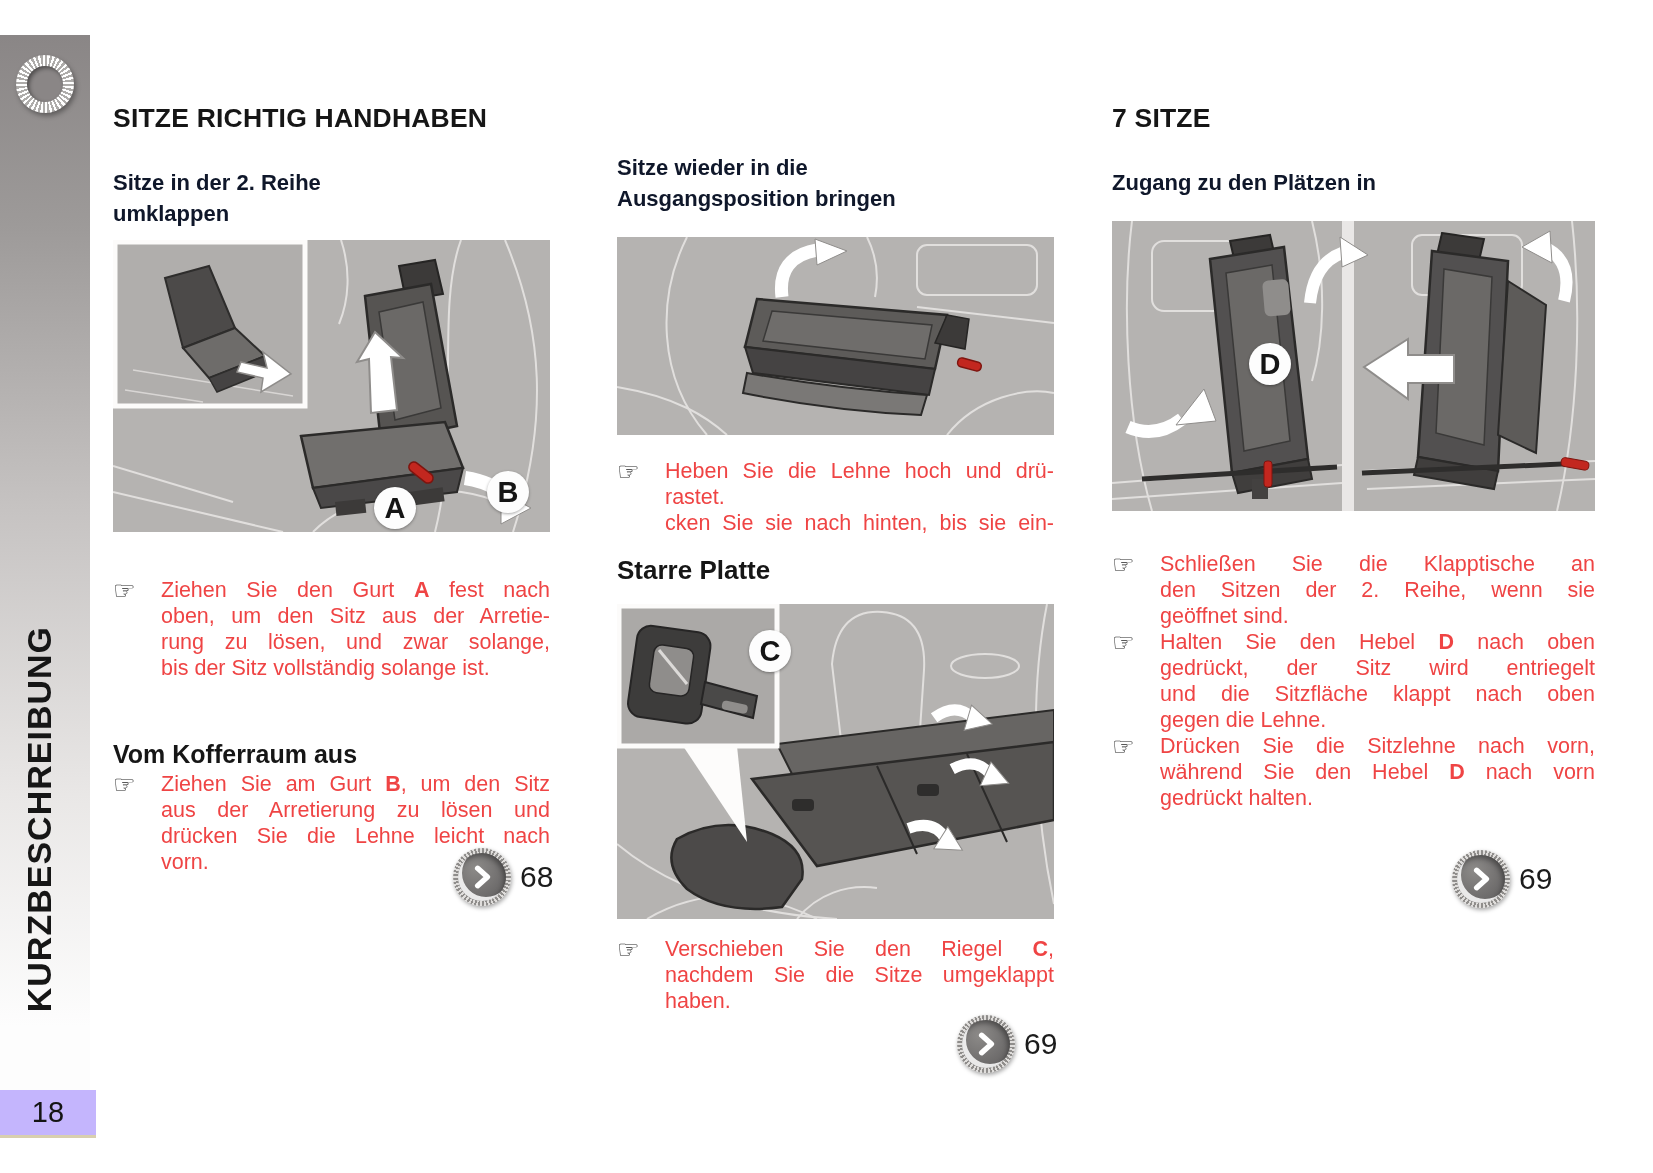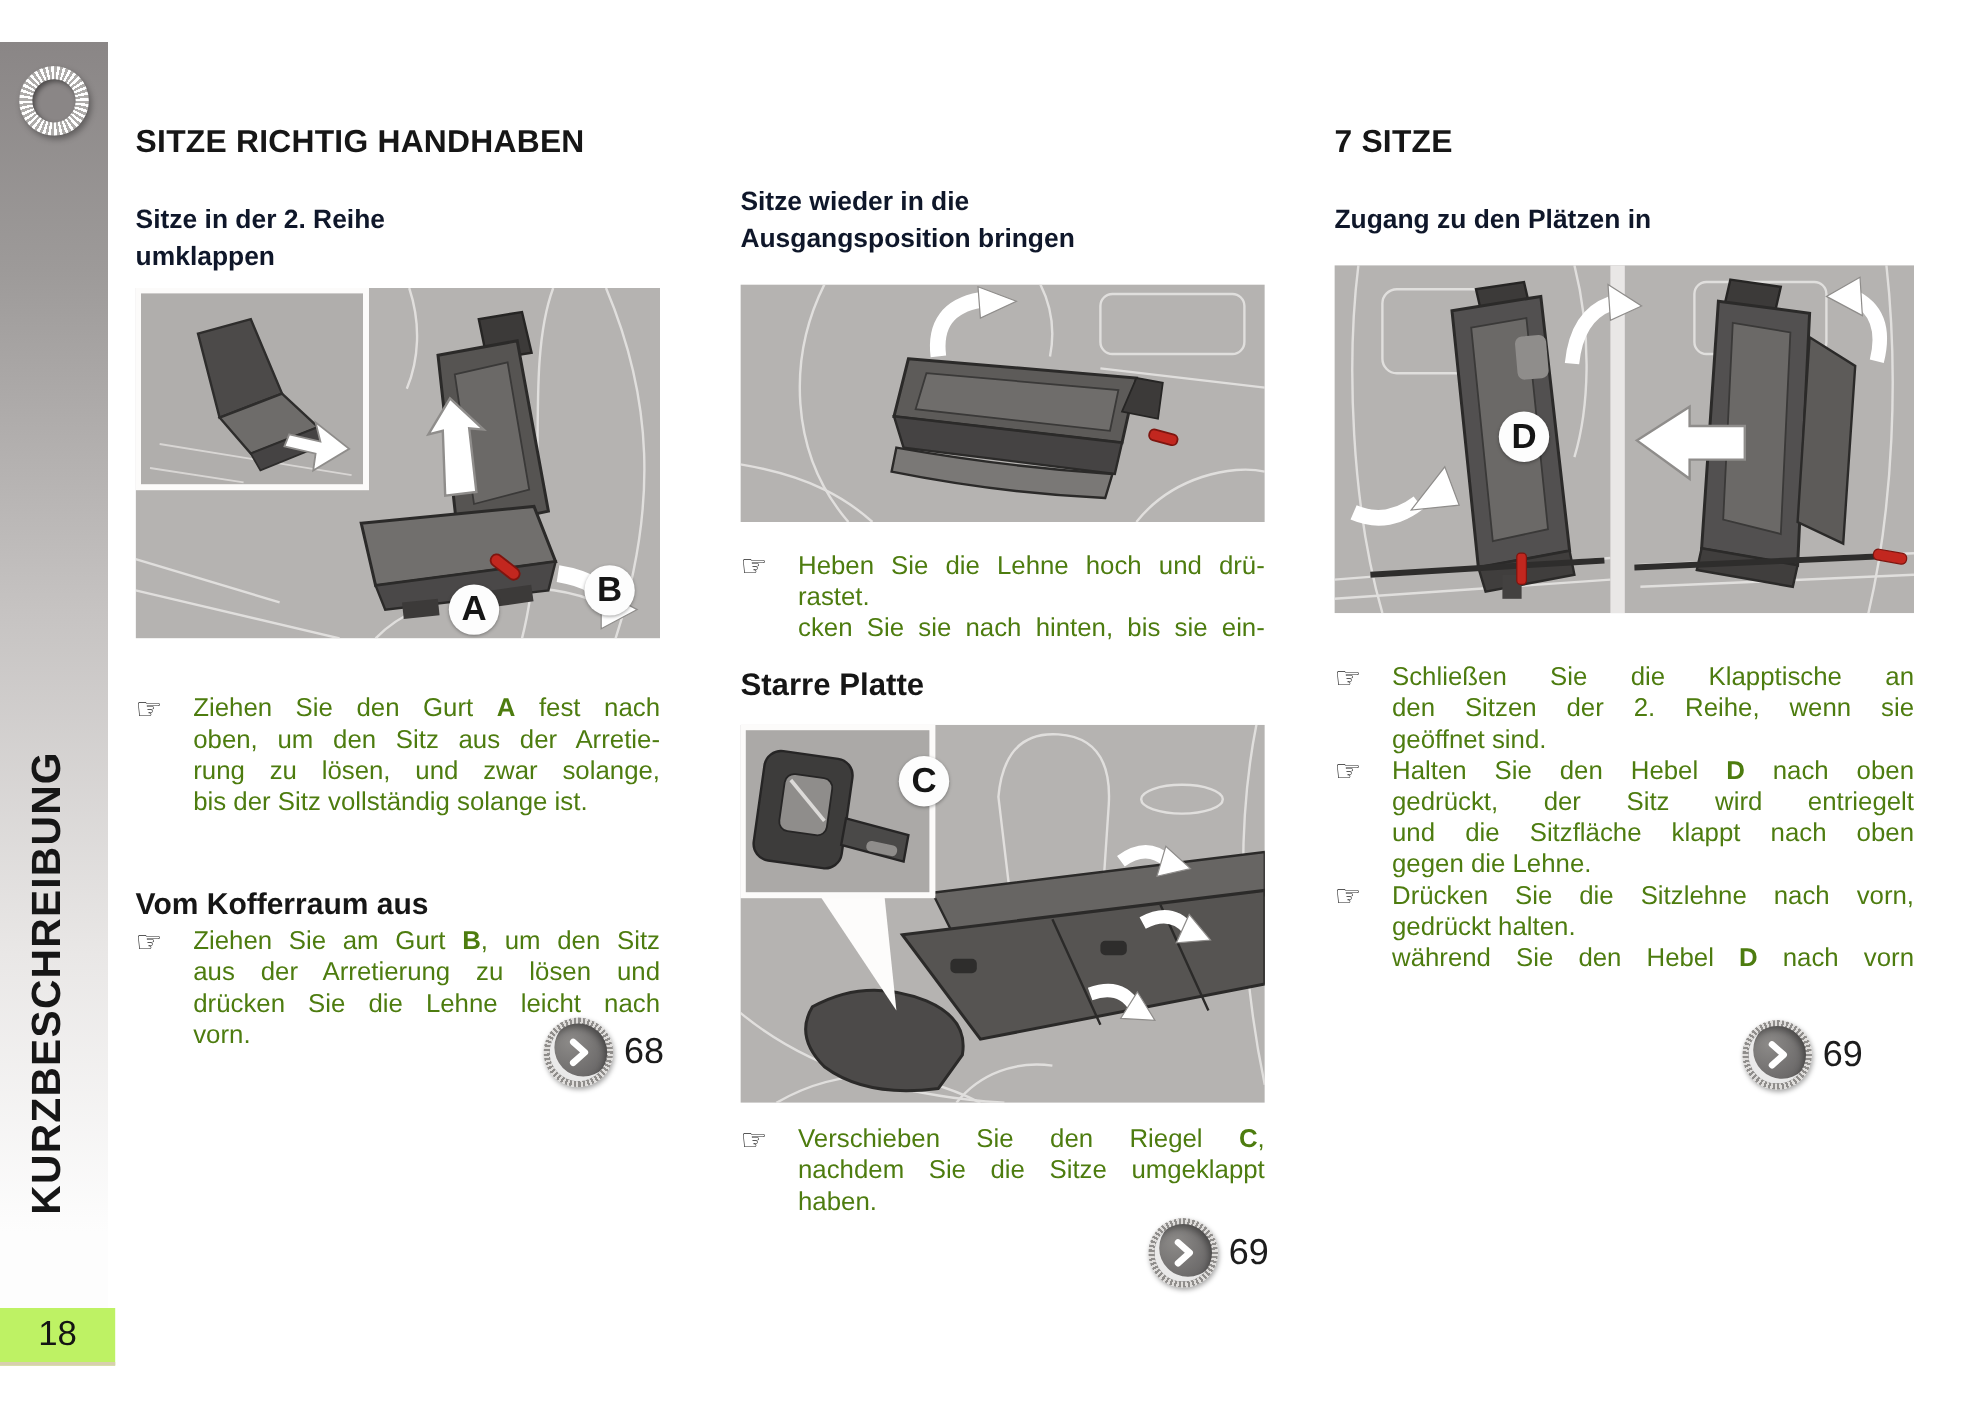--- a/index.html
+++ b/index.html
@@ -10,37 +10,37 @@
   
   .sidebar{position:absolute;left:0;top:35px;width:90px;height:1055px;
     background:linear-gradient(180deg,#8a8686 0%,#9d9a99 18%,#c6c3c2 45%,#e9e7e6 72%,#fdfdfd 94%);}
   .logo-knob{position:absolute;left:16px;top:20px;width:58px;height:58px;border-radius:50%;
     background:repeating-conic-gradient(#aeacaa 0deg 5deg,#ffffff 5deg 10deg);
     box-shadow:2px 3px 5px rgba(0,0,0,.35);}
   .logo-knob::after{content:"";position:absolute;inset:11px;border-radius:50%;
     background:#8a8686;box-shadow:inset 2px 2px 4px rgba(0,0,0,.45);}
   .vlabel{position:absolute;left:20px;bottom:78px;writing-mode:vertical-rl;transform:rotate(180deg);
     font-size:34px;font-weight:700;letter-spacing:1px;color:#161616;white-space:nowrap;}
-  .pagebox{position:absolute;left:0;top:1090px;width:96px;height:45px;background:#bef264;
+  .pagebox{position:absolute;left:0;top:1090px;width:96px;height:45px;background:#c4b5fd;
     border-bottom:3px solid #d8cfae;display:flex;align-items:center;justify-content:center;}
   .pagebox span{font-size:29px;color:#141414;}
   
   .col{position:absolute;top:100px;}
   #c1{left:113px;width:437px;}
   #c2{left:617px;width:437px;}
   #c3{left:1112px;width:483px;}
   .sect{font-size:26.5px;line-height:30px;font-weight:700;margin:3px 0 0;letter-spacing:.2px;color:#161616;}
   .sub{font-size:22px;line-height:31px;font-weight:700;margin:34px 0 0;color:#0f172a;}
   #c2 .sub{margin-top:52px;}
   .h2b{font-size:25px;line-height:29px;font-weight:700;color:#161616;}
   
   .bullet{display:flex;}
   .hand{flex:0 0 48px;font-family:"DejaVu Sans",sans-serif;font-size:25px;line-height:26px;color:#222;padding-top:1px;}
   .btxt{flex:1;min-width:0;}
-  .ln{font-size:21.5px;line-height:26px;color:#4d7c0f;}
+  .ln{font-size:21.5px;line-height:26px;color:#ef4444;}
   .ln.j{text-align:justify;text-align-last:justify;}
   b{font-weight:700;}
   
   .imgwrap{position:relative;width:100%;}
   .imgwrap svg{display:block;}
   .badge{position:absolute;width:42px;height:42px;border-radius:50%;background:#fdfdfd;
     display:flex;align-items:center;justify-content:center;font-size:29px;font-weight:700;color:#151515;
     box-shadow:0 1px 3px rgba(0,0,0,.35);}
   
   .pageref{position:absolute;display:flex;align-items:center;gap:9px;}
@@ -325,22 +325,22 @@
       <div class="ln j">gedrückt, der Sitz wird entriegelt</div>
       <div class="ln j">und die Sitzfläche klappt nach oben</div>
       <div class="ln">gegen die Lehne.</div>
     </div>
   </div>
 
   <div class="bullet">
     <span class="hand">☞</span>
     <div class="btxt">
       <div class="ln j">Drücken Sie die Sitzlehne nach vorn,</div>
+      <div class="ln j"><span>während Sie den Hebel </span><b>D</b><span> nach vorn</span></div>
       <div class="ln">gedrückt halten.</div>
-      <div class="ln j"><span>während Sie den Hebel </span><b>D</b><span> nach vorn</span></div>
     </div>
   </div>
 
   <div class="pageref" style="left:340px;top:750px;">
     <span class="knob">
       <span class="kface">
         <svg viewBox="0 0 24 24" width="26" height="26">
             <polyline points="8,4 17,12 8,20" fill="none" stroke="#fff" stroke-width="5" stroke-linecap="round" stroke-linejoin="round"></polyline>
           </svg>
       </span>

